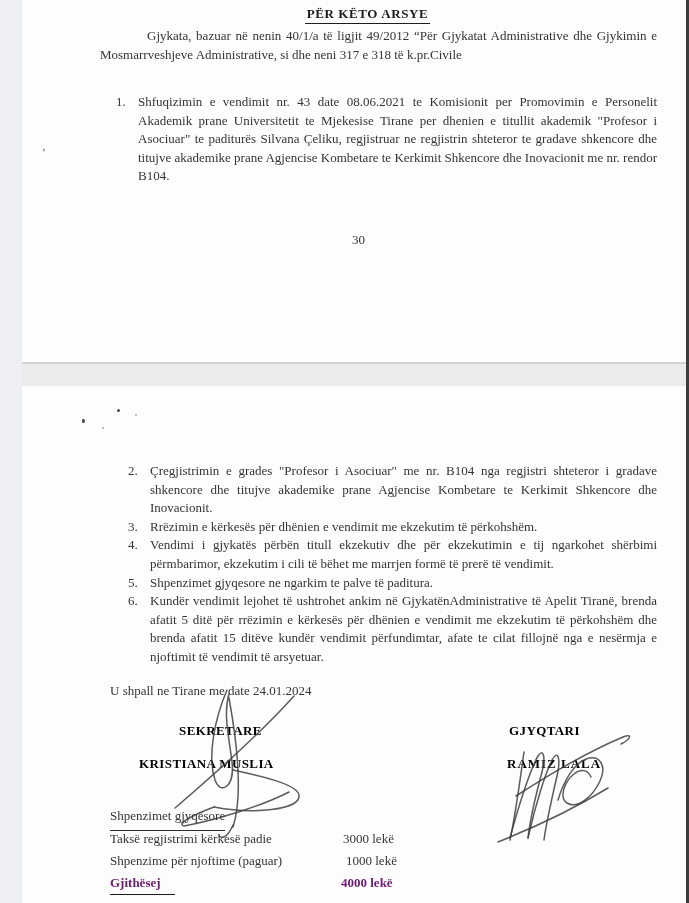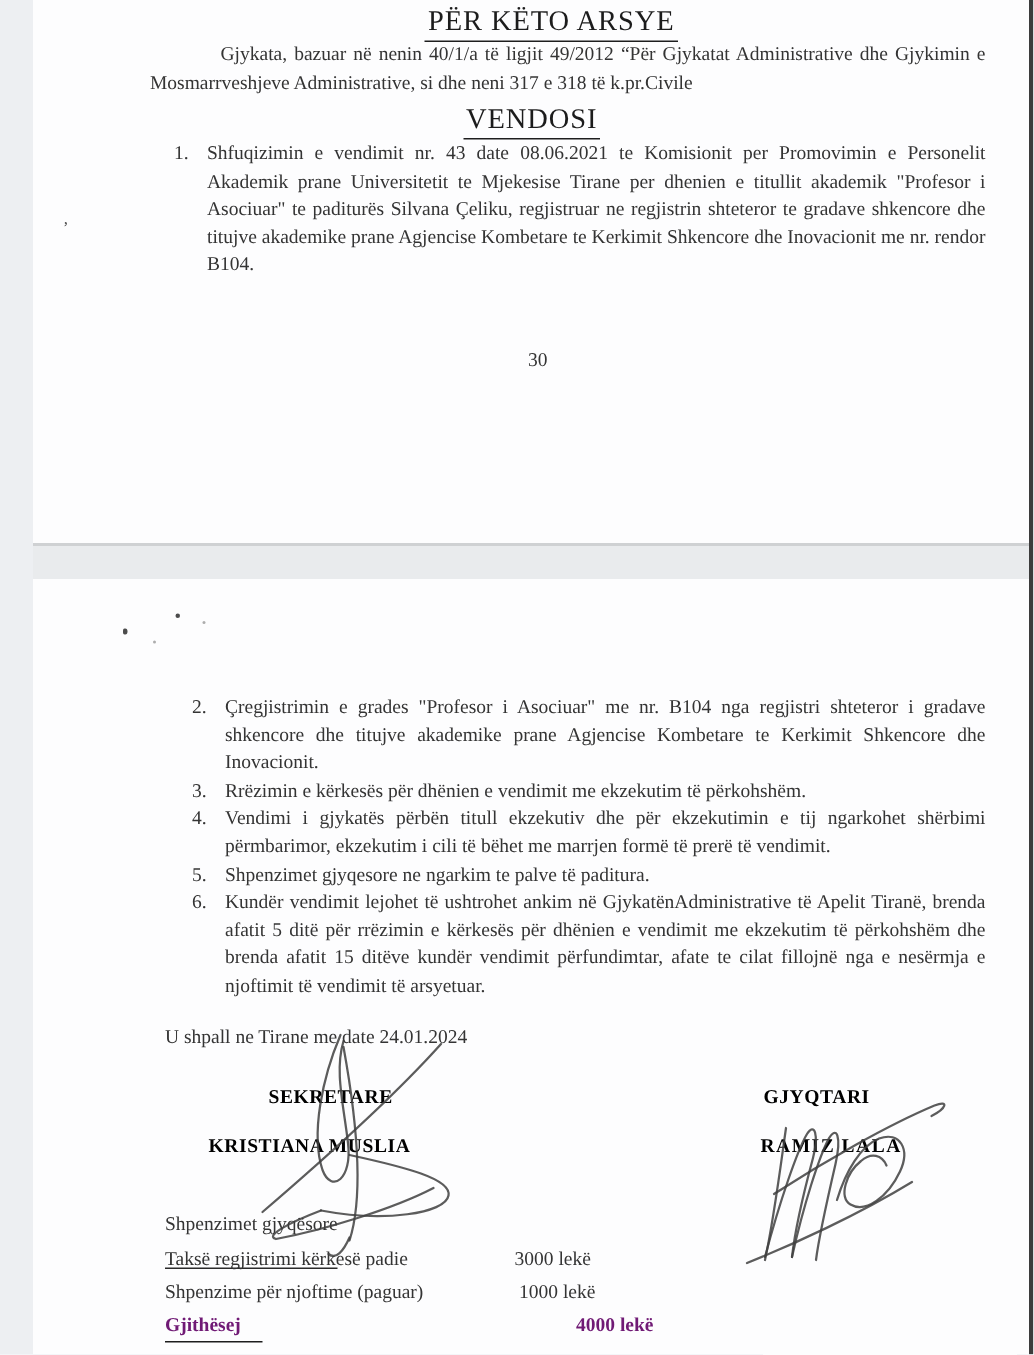--- a/index.html
+++ b/index.html
@@ -13,49 +13,46 @@
   .stage{position:relative;width:689px;height:903px;overflow:hidden;background:#edeff2;}
   .scan-edge{position:absolute;top:0;right:0;width:3px;height:903px;background:#3c3c3c;z-index:30;}
   .page{position:absolute;left:22px;width:665px;background:#fdfdfe;}
   .page1{top:0;height:362px;border-bottom:2px solid #cfd1d3;}
   .page-gap{position:absolute;left:22px;top:364px;width:665px;height:22px;background:#e9ebed;}
   .page2{top:386px;height:517px;}
   .abs{position:absolute;}
   .doc-text{font-size:13px;line-height:18.6px;color:#343434;}
   .center-line{left:0;width:665px;text-align:center;}
   .h-underline{display:inline-block;border-bottom:1.6px solid #1e1e1e;padding:0 2px 1px 2px;
-    font-weight:normal;font-size:19px;letter-spacing:.6px;color:#1c1c1c;}
+    font-weight:bold;font-size:13px;letter-spacing:.6px;color:#1c1c1c;}
   .justify{text-align:justify;}
   .li{display:flex;}
   .li .num{flex:none;width:22px;}
   .li .txt{flex:1;text-align:justify;}
   .bold{font-weight:bold;color:#701a75;}
   .sig-caption{font-weight:bold;font-size:13px;letter-spacing:.4px;color:#000000;}
-  .exp-underline{display:inline-block;border-bottom:1.4px solid #2a2a2a;padding-bottom:19px;}
+  .exp-underline{display:inline-block;border-bottom:1.4px solid #2a2a2a;padding-bottom:4px;}
   .total-underline{display:inline-block;border-bottom:1.6px solid #1d1d1d;padding:0 14px 1px 0;}
   .speck{position:absolute;background:#4c4c4c;border-radius:50%;}
   svg.signature{position:absolute;pointer-events:none;z-index:20;}
   svg.signature path{fill:none;stroke:#3f3f3f;stroke-width:1.5;stroke-linecap:round;opacity:.85;}
 </style>
 </head>
 <body>
 
 <div class="stage">
 
   <div class="page page1">
 
     <div class="abs center-line" style="top:4px;left:13px;">
       <span class="h-underline">PËR KËTO ARSYE</span>
     </div>
 
     <div class="abs doc-text justify" style="top:27px;left:78px;width:557px;text-indent:47px;">Gjykata, bazuar në nenin 40/1/a të ligjit 49/2012 “Për Gjykatat Administrative dhe Gjykimin e Mosmarrveshjeve Administrative, si dhe neni 317 e 318 të k.pr.Civile</div>
 
-    <div class="abs center-line" style="top:69px;">
-      <span class="h-underline">VENDOSI</span>
-    </div>
 
     <div class="abs doc-text li" style="top:93px;left:94px;width:541px;">
       <span class="num">1.</span>
       <span class="txt">Shfuqizimin e vendimit nr. 43 date 08.06.2021 te Komisionit per Promovimin e Personelit Akademik prane Universitetit te Mjekesise Tirane per dhenien e titullit akademik "Profesor i Asociuar" te paditurës Silvana Çeliku, regjistruar ne regjistrin shteteror te gradave shkencore dhe titujve akademike prane Agjencise Kombetare te Kerkimit Shkencore dhe Inovacionit me nr. rendor B104.</span>
     </div>
 
     <div class="abs doc-text" style="top:231px;left:303px;width:40px;text-align:right;">30</div>
 
     <div class="abs" style="top:146px;left:20px;font-size:11px;color:#4a4a4a;">’</div>
   </div>
@@ -131,20 +128,20 @@
 
     <div class="abs doc-text" style="top:466px;left:0;width:665px;height:19px;">
       <span class="abs" style="left:88px;">Shpenzime për njoftime (paguar)</span>
       <span class="abs" style="left:324px;">1000 lekë</span>
     </div>
 
     <div class="abs doc-text" style="top:488px;left:0;width:665px;height:19px;">
       <span class="abs bold" style="left:88px;">
         <span class="total-underline">Gjithësej</span>
       </span>
-      <span class="abs bold" style="left:319px;margin-left:43px;">4000 lekë</span>
+      <span class="abs bold" style="left:319px;">4000 lekë</span>
     </div>
 
   </div>
 
   <div class="scan-edge"></div>
 
 </div>
 
 </body></html>

